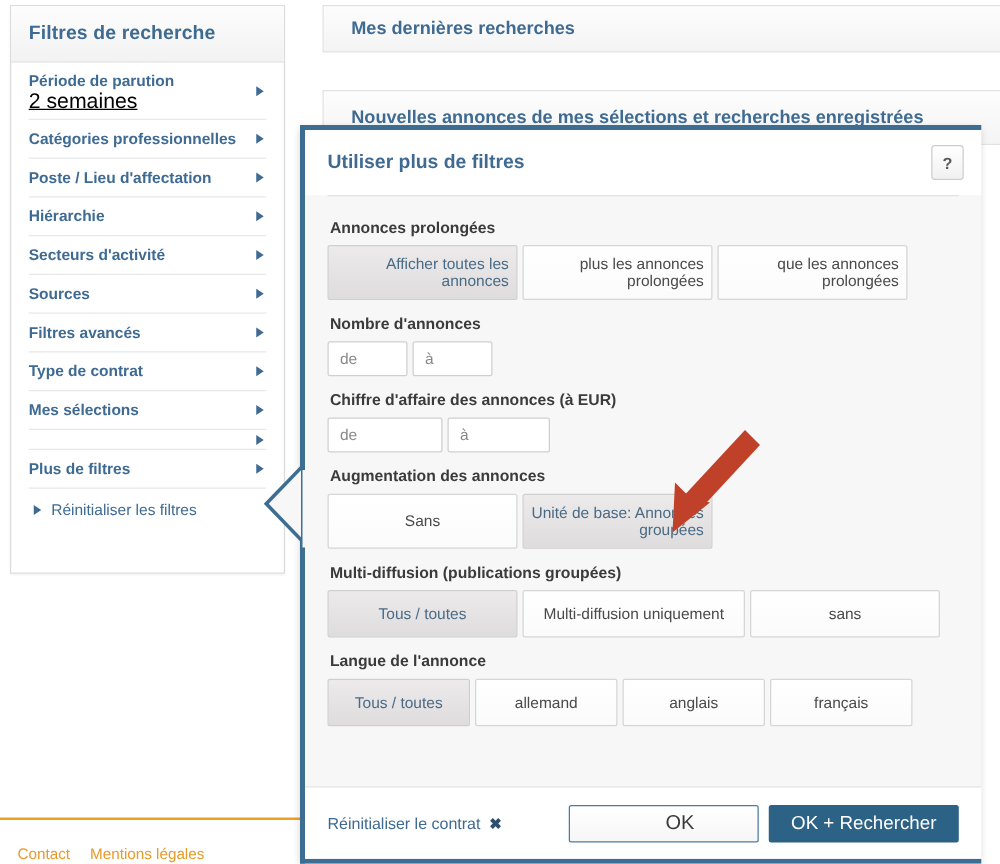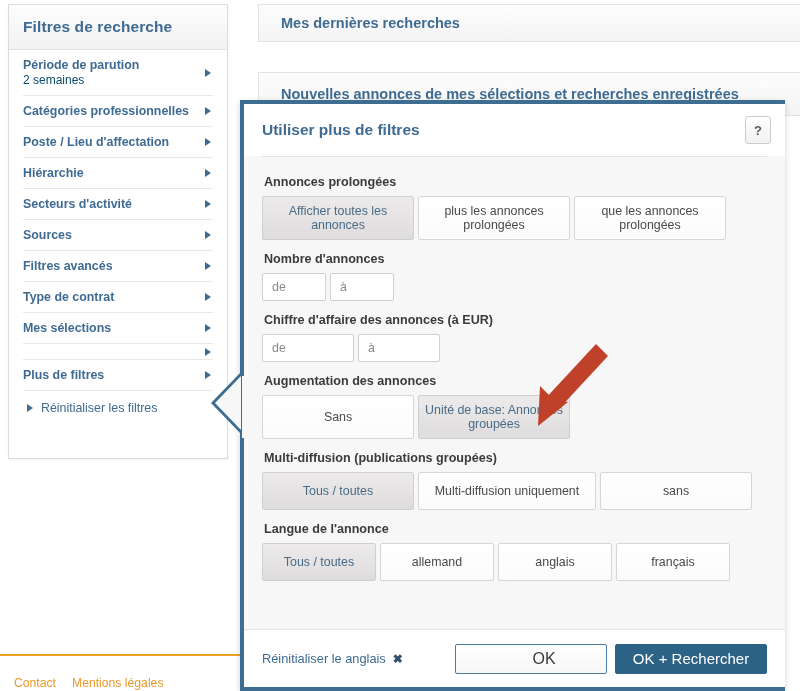--- a/index.html
+++ b/index.html
@@ -37,21 +37,21 @@
     border-bottom: 1px solid #e8e8e8;
     padding: 8px 20px 7px 0;
     cursor: pointer;
   }
   .side-item:last-of-type { border-bottom: 1px solid #e8e8e8; }
   .side-item-label {
     font-size: 12.4px; font-weight: bold; color: #3f6b93;
     line-height: 15px; display:block;
   }
   .side-item-sub {
-    font-size: 12px; color: #0c4a6e; line-height: 15px; display:block;
+    font-size: 17px; color: #000000; line-height: 15px; display:block;text-decoration:underline;
   }
   .side-caret {
     position: absolute; right: 2px; top: 50%; transform: translateY(-50%);
     width: 0; height: 0;
     border-left: 6px solid #3f6b93;
     border-top: 4.5px solid transparent;
     border-bottom: 4.5px solid transparent;
   }
   .side-reset {
     padding: 10px 0 0 4px; display: flex; align-items: center; gap: 8px;
@@ -144,21 +144,21 @@
     margin: 12px 0 7px 2px;
   }
   .field-label.first { margin-top: 6px; }
 
   .seg-group { display: flex; gap: 4px; }
   .seg {
     height: 38px;
     background: linear-gradient(#ffffff,#fbfbfb);
     border: 1px solid #d6d6d6; border-radius: 2px;
     display: flex; align-items: center; justify-content: center;
-    text-align: center;
+    text-align: right;
     font-size: 12.4px; color: #4a4a4a; line-height: 14px;
     padding: 0 6px; cursor: pointer;
   }
   .seg.selected {
     background: linear-gradient(#eceaea,#dedcdc);
     border: 1px solid #cfcfcf;
     color: #4a6b86;
   }
   .seg.tall { height: 44px; }
 
@@ -345,21 +345,21 @@
           <div class="seg selected" style="width:114px">Tous / toutes</div>
           <div class="seg" style="width:114px">allemand</div>
           <div class="seg" style="width:114px">anglais</div>
           <div class="seg" style="width:114px">français</div>
         </div>
 
       </div>
 
       <div class="modal-footer">
         <span class="reset-link">
-          <span>Réinitialiser le anglais</span>
+          <span>Réinitialiser le contrat</span>
           <span class="reset-x">✖</span>
         </span>
         <div class="footer-btns">
           <button class="btn-ok">OK</button>
           <button class="btn-ok-search">OK + Rechercher</button>
         </div>
       </div>
 
     </div>
   </div>

